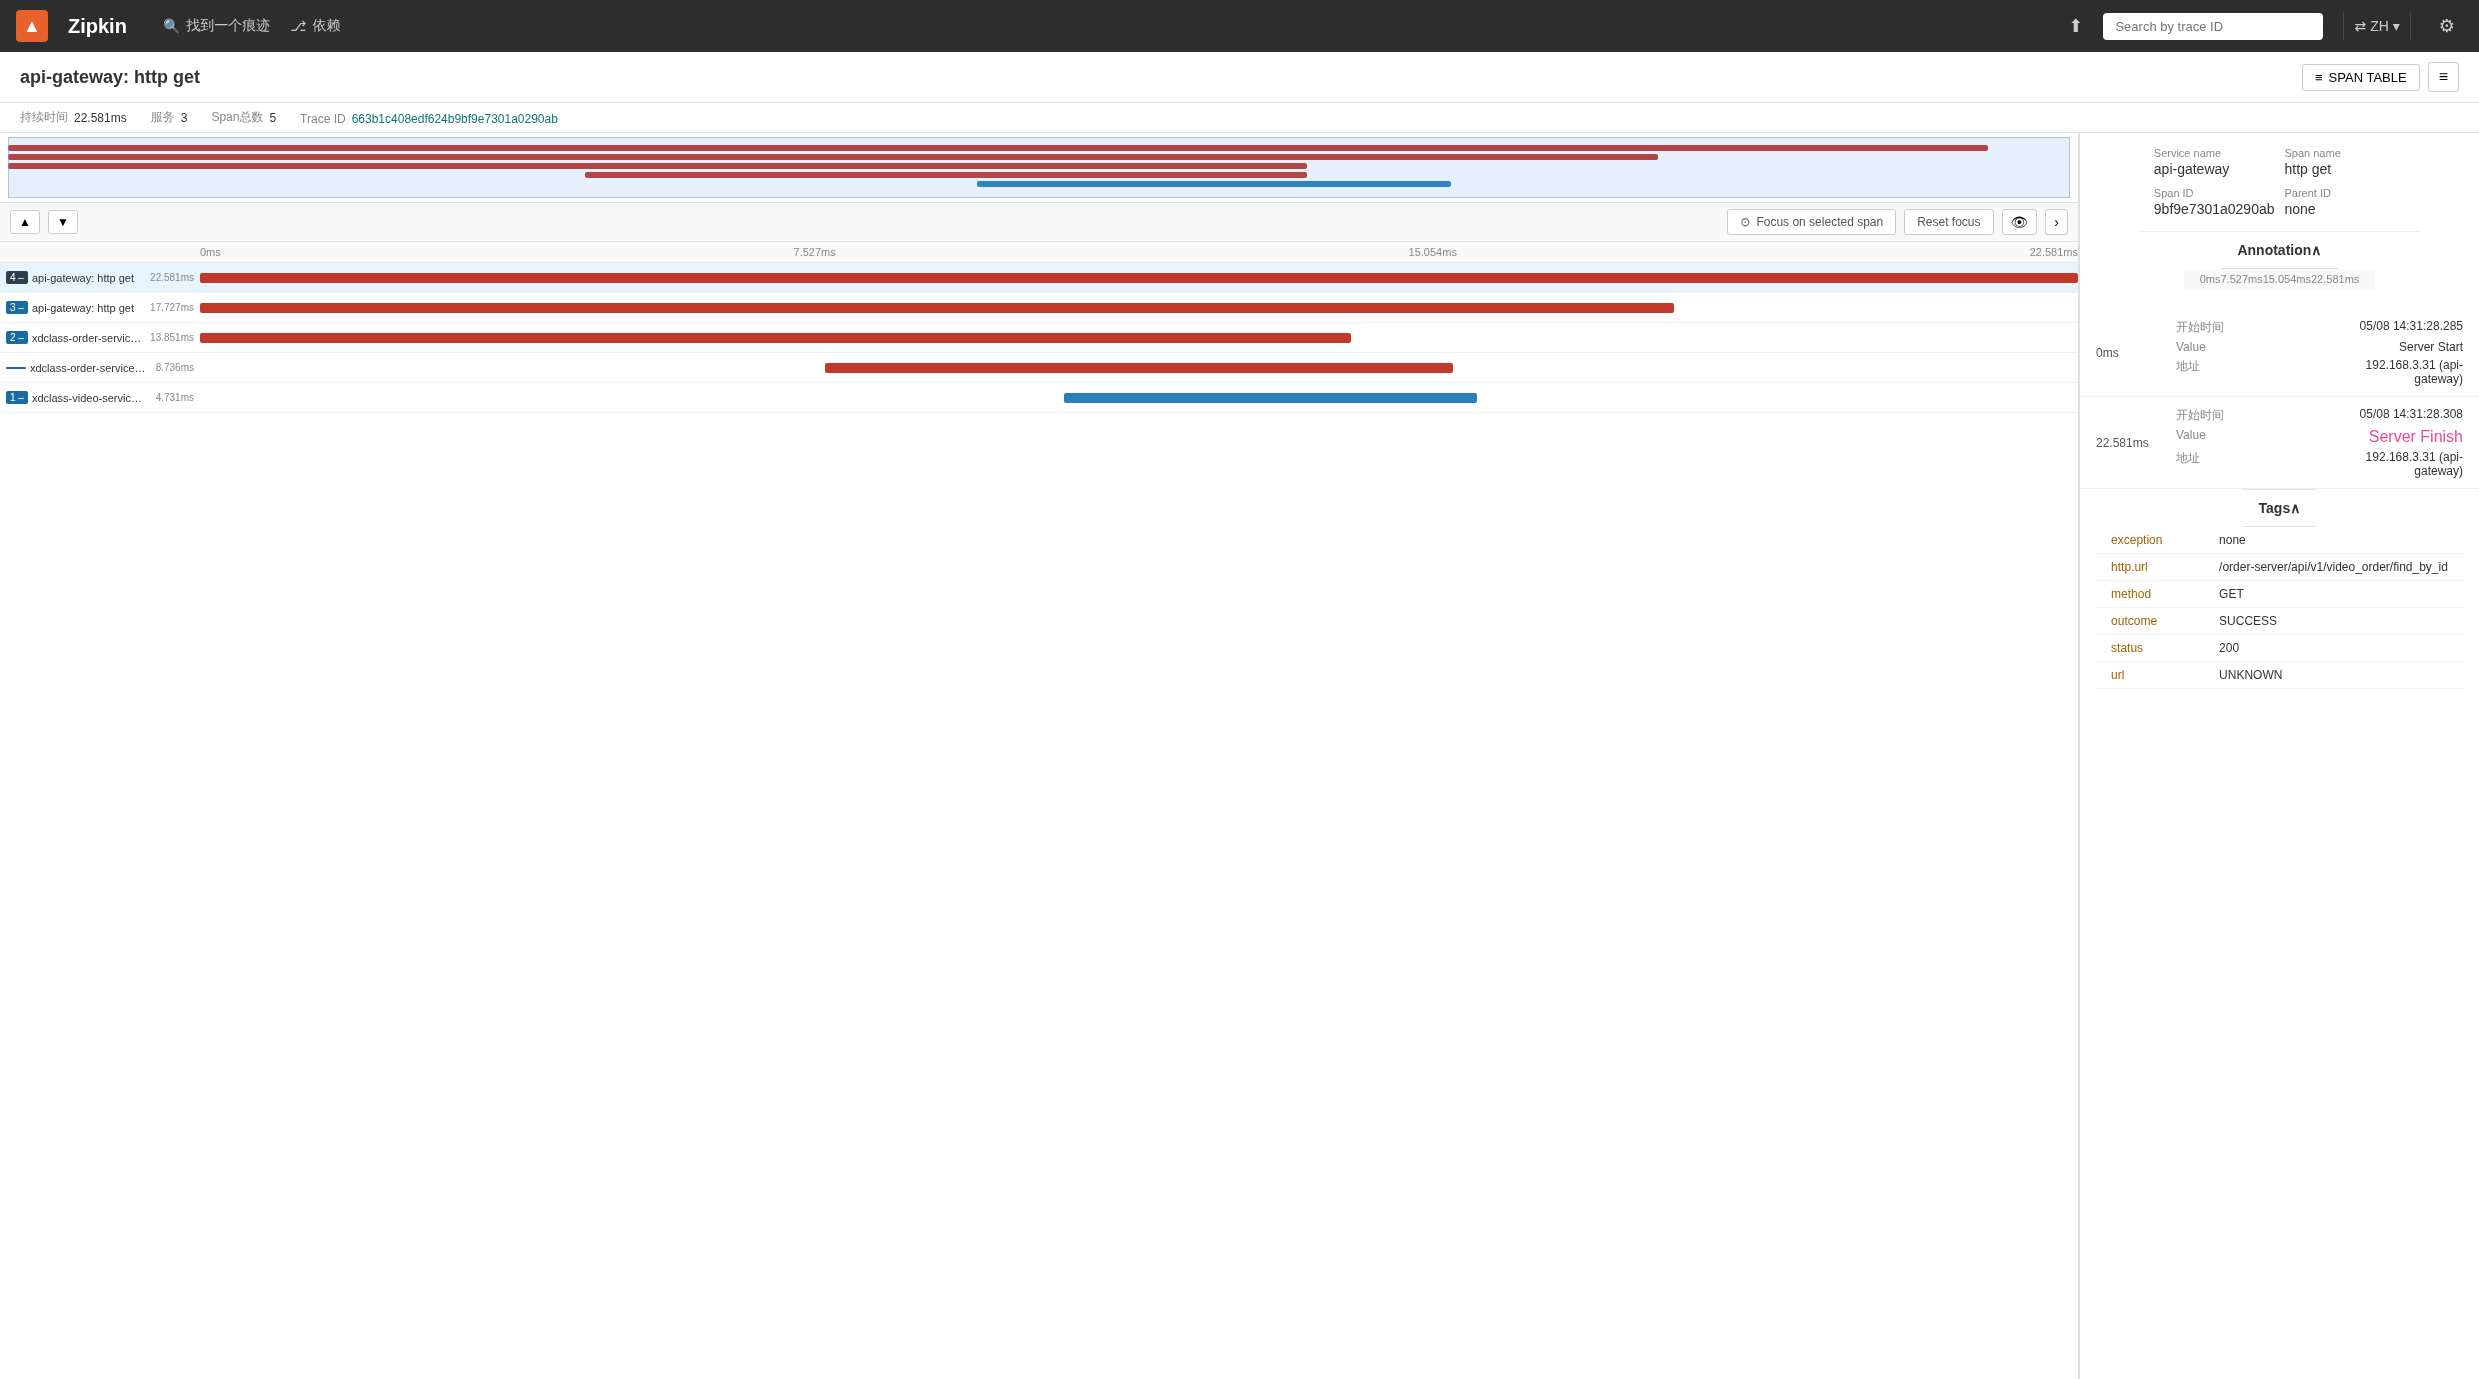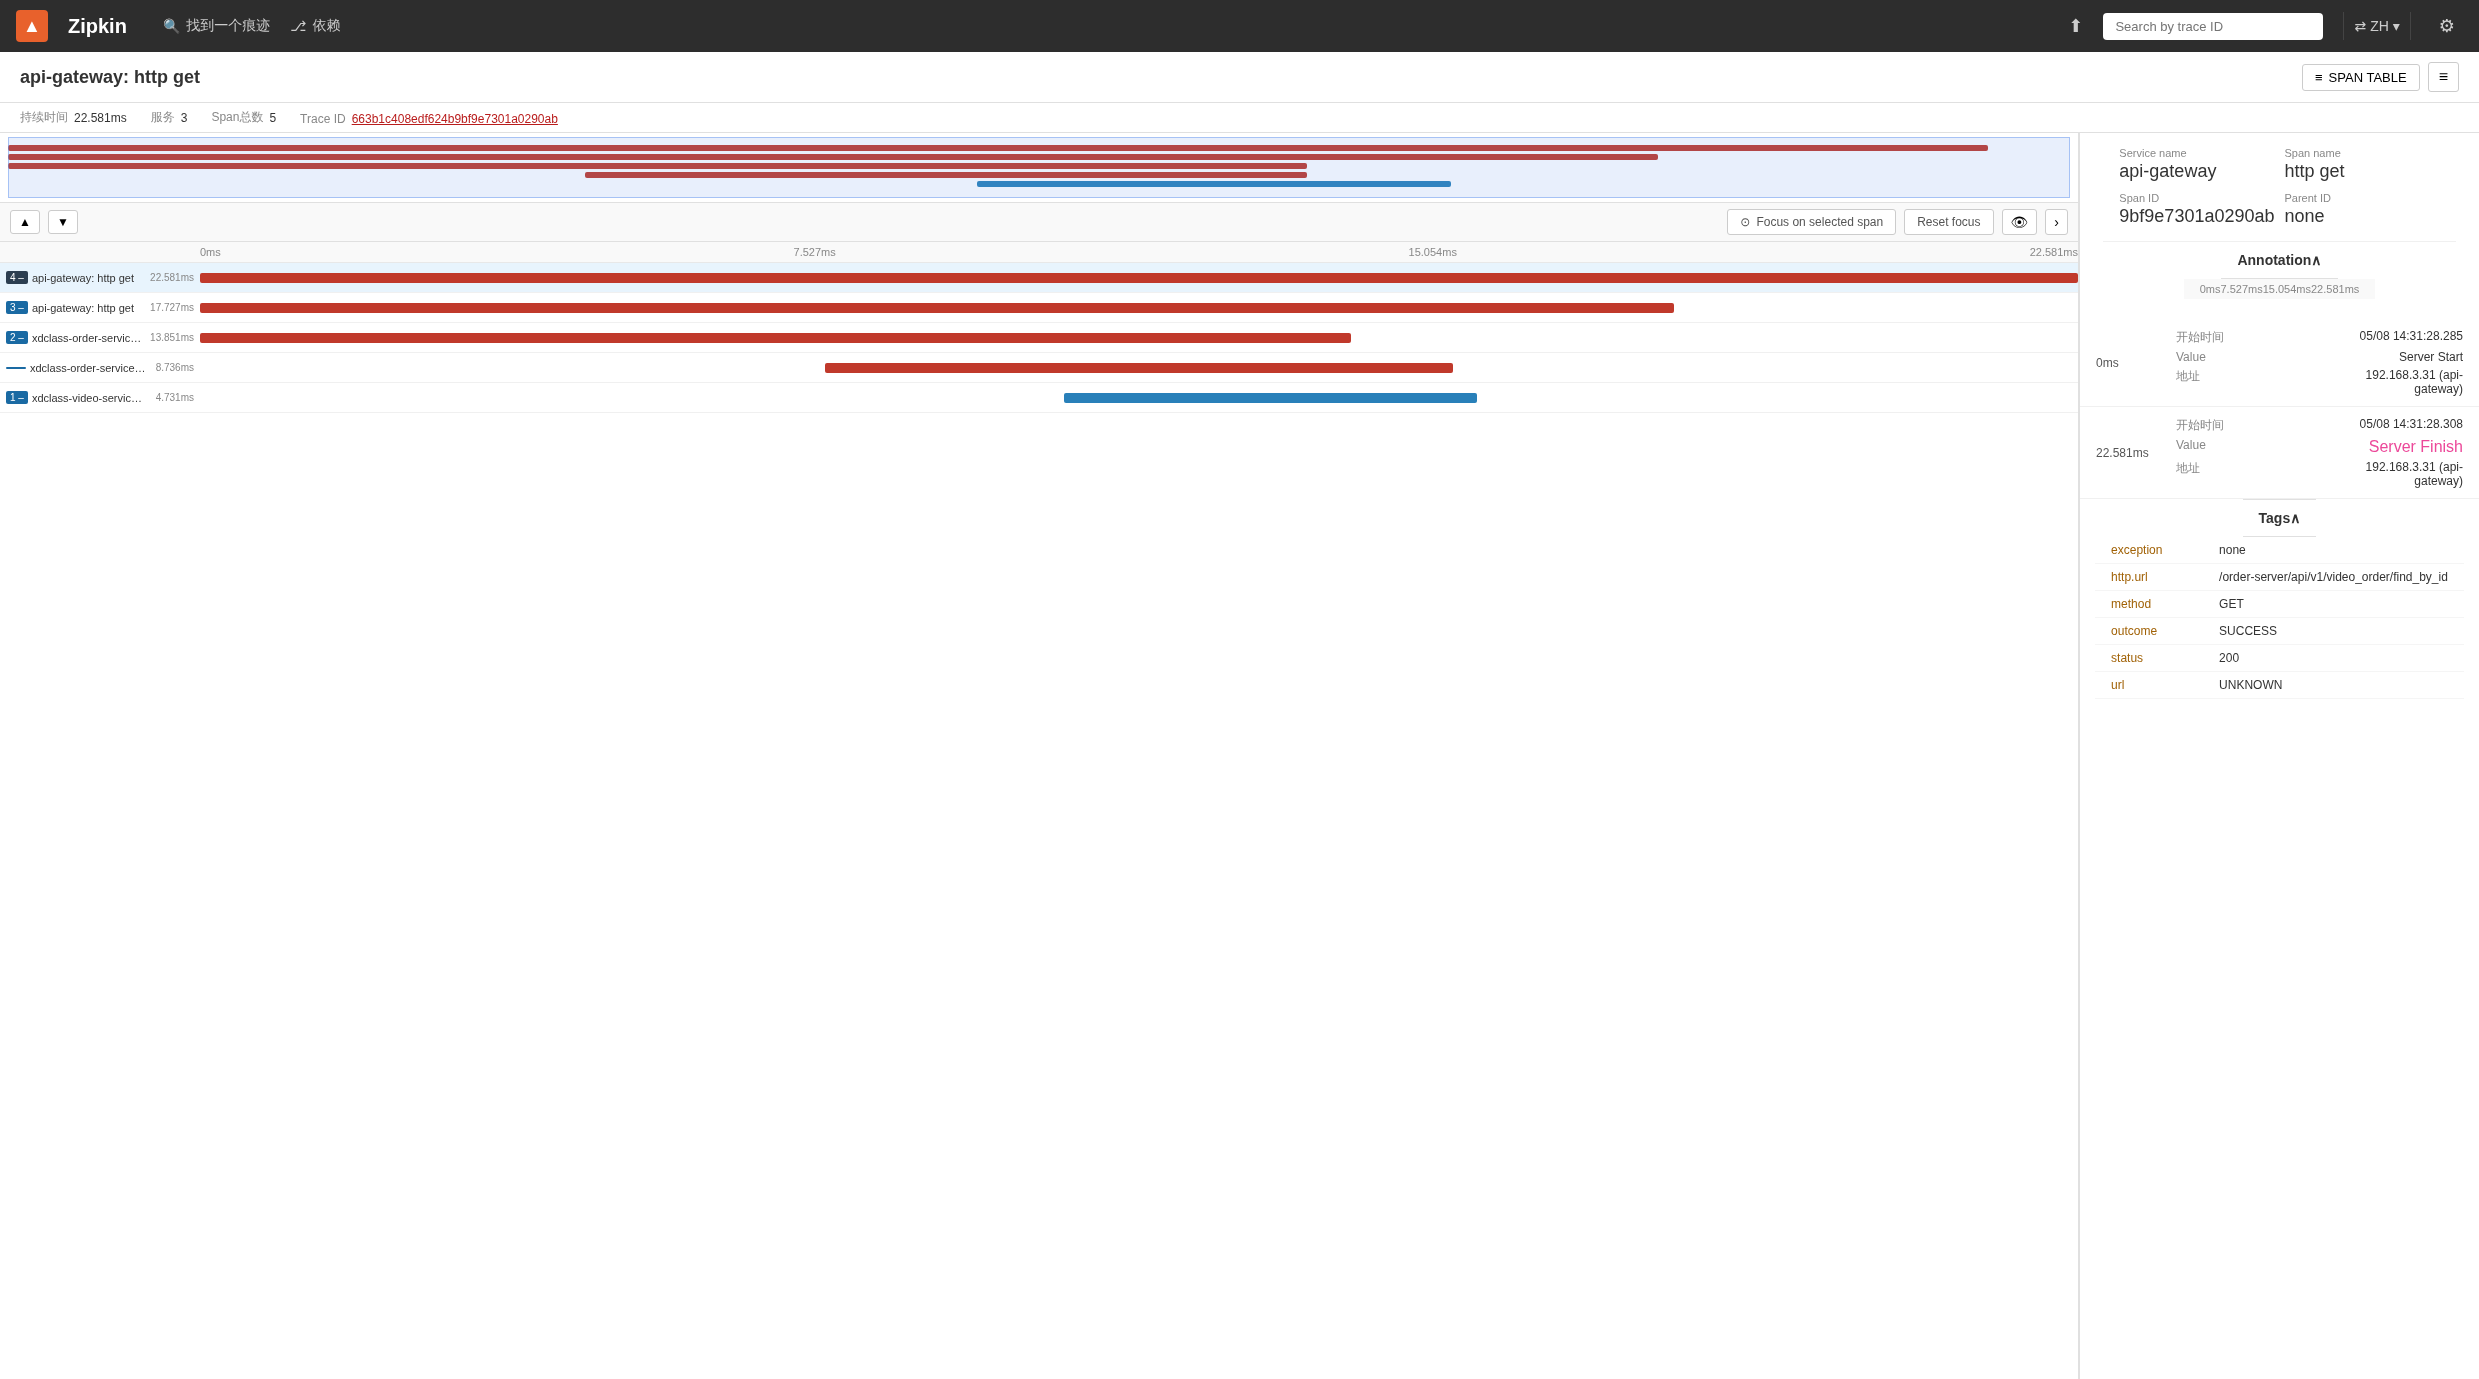--- a/index.html
+++ b/index.html
@@ -80,21 +80,21 @@
     .meta-bar {
       background: #fff;
       padding: 6px 20px;
       border-bottom: 1px solid #e0e0e0;
       display: flex; gap: 24px; align-items: flex-end;
       font-size: 12px; color: #555;
     }
     .meta-bar span { display: flex; gap: 6px; align-items: center; }
     .meta-label { color: #888; }
     .meta-value { color: #333; font-weight: 500; }
-    .trace-id-val { color: #b91c1c; text-decoration: underline; }
+    .trace-id-val { color: #0f766e; }
 
     
     .main-layout {
       display: flex;
       height: calc(100vh - 52px - 44px - 36px);
     }
 
     
     .timeline-panel {
       flex: 1;
@@ -222,21 +222,21 @@
     }
     .detail-grid {
       display: grid;
       grid-template-columns: 1fr 1fr;
       gap: 10px;
     }
     .detail-field label {
       font-size: 11px; color: #888; display: block; margin-bottom: 2px;
     }
     .detail-field .val {
-      font-size: 18px; color: #333; font-weight: 500;
+      font-size: 14px; color: #333; font-weight: 500;
     }
 
     
     .annotation-header {
       display: flex; justify-content: space-between; align-items: center;
       padding: 10px 16px;
       border-bottom: 1px solid #e0e0e0;
       font-weight: bold; font-size: 14px;
     }
     .annotation-ruler {

